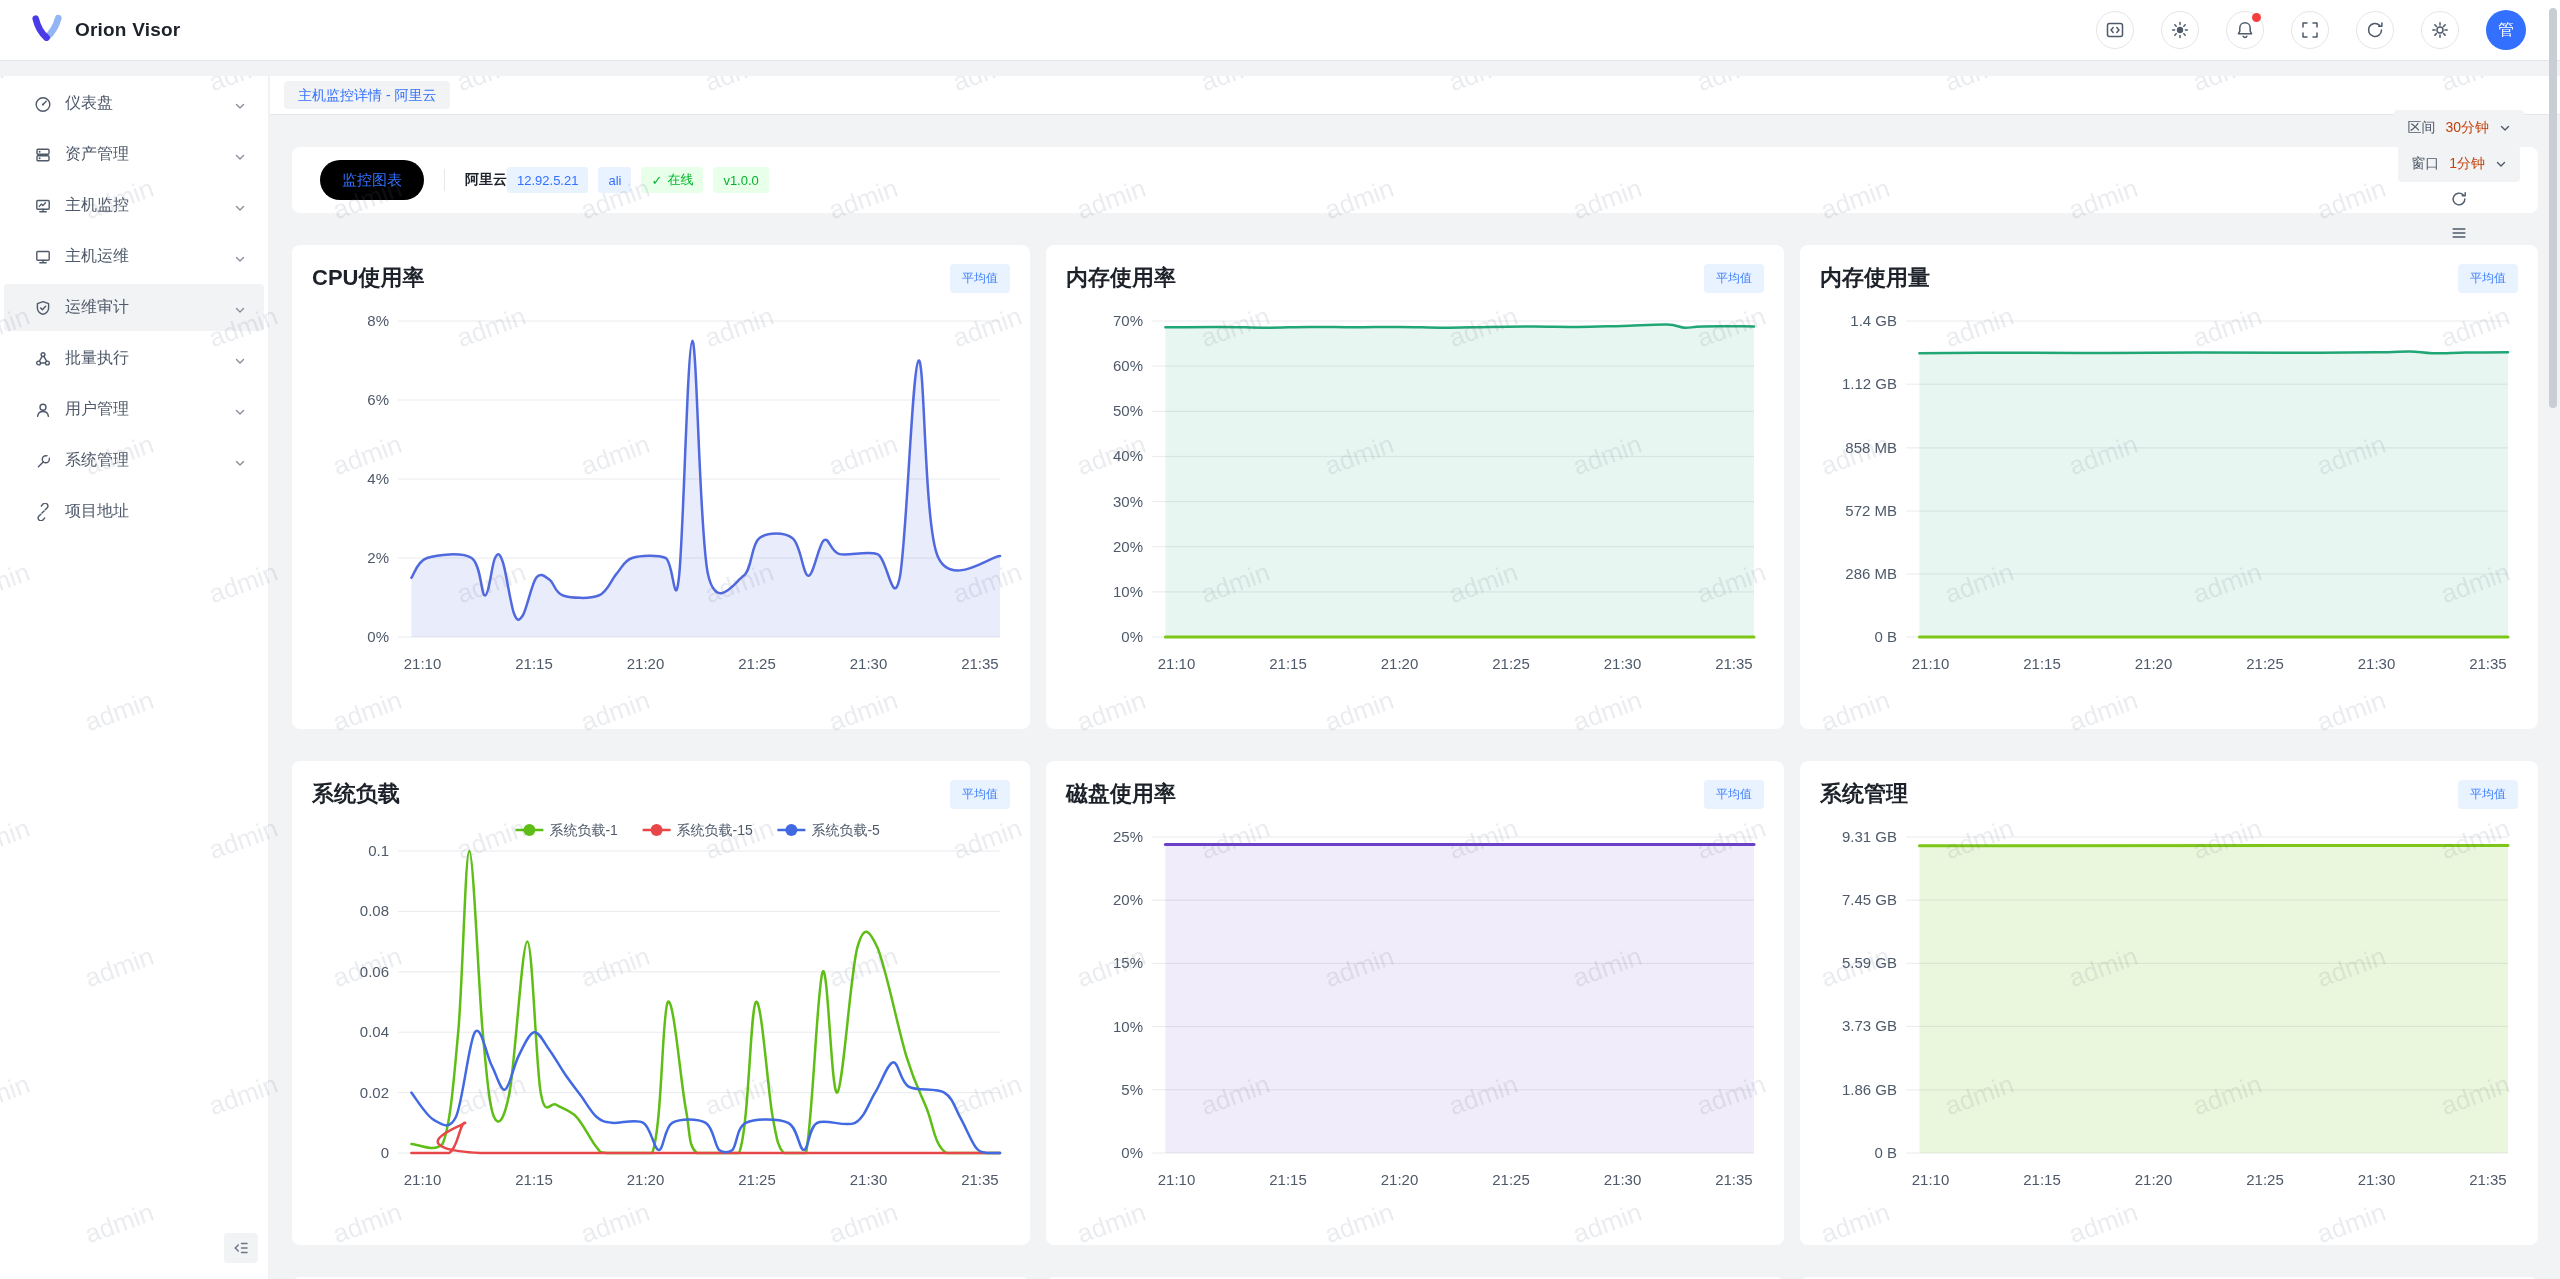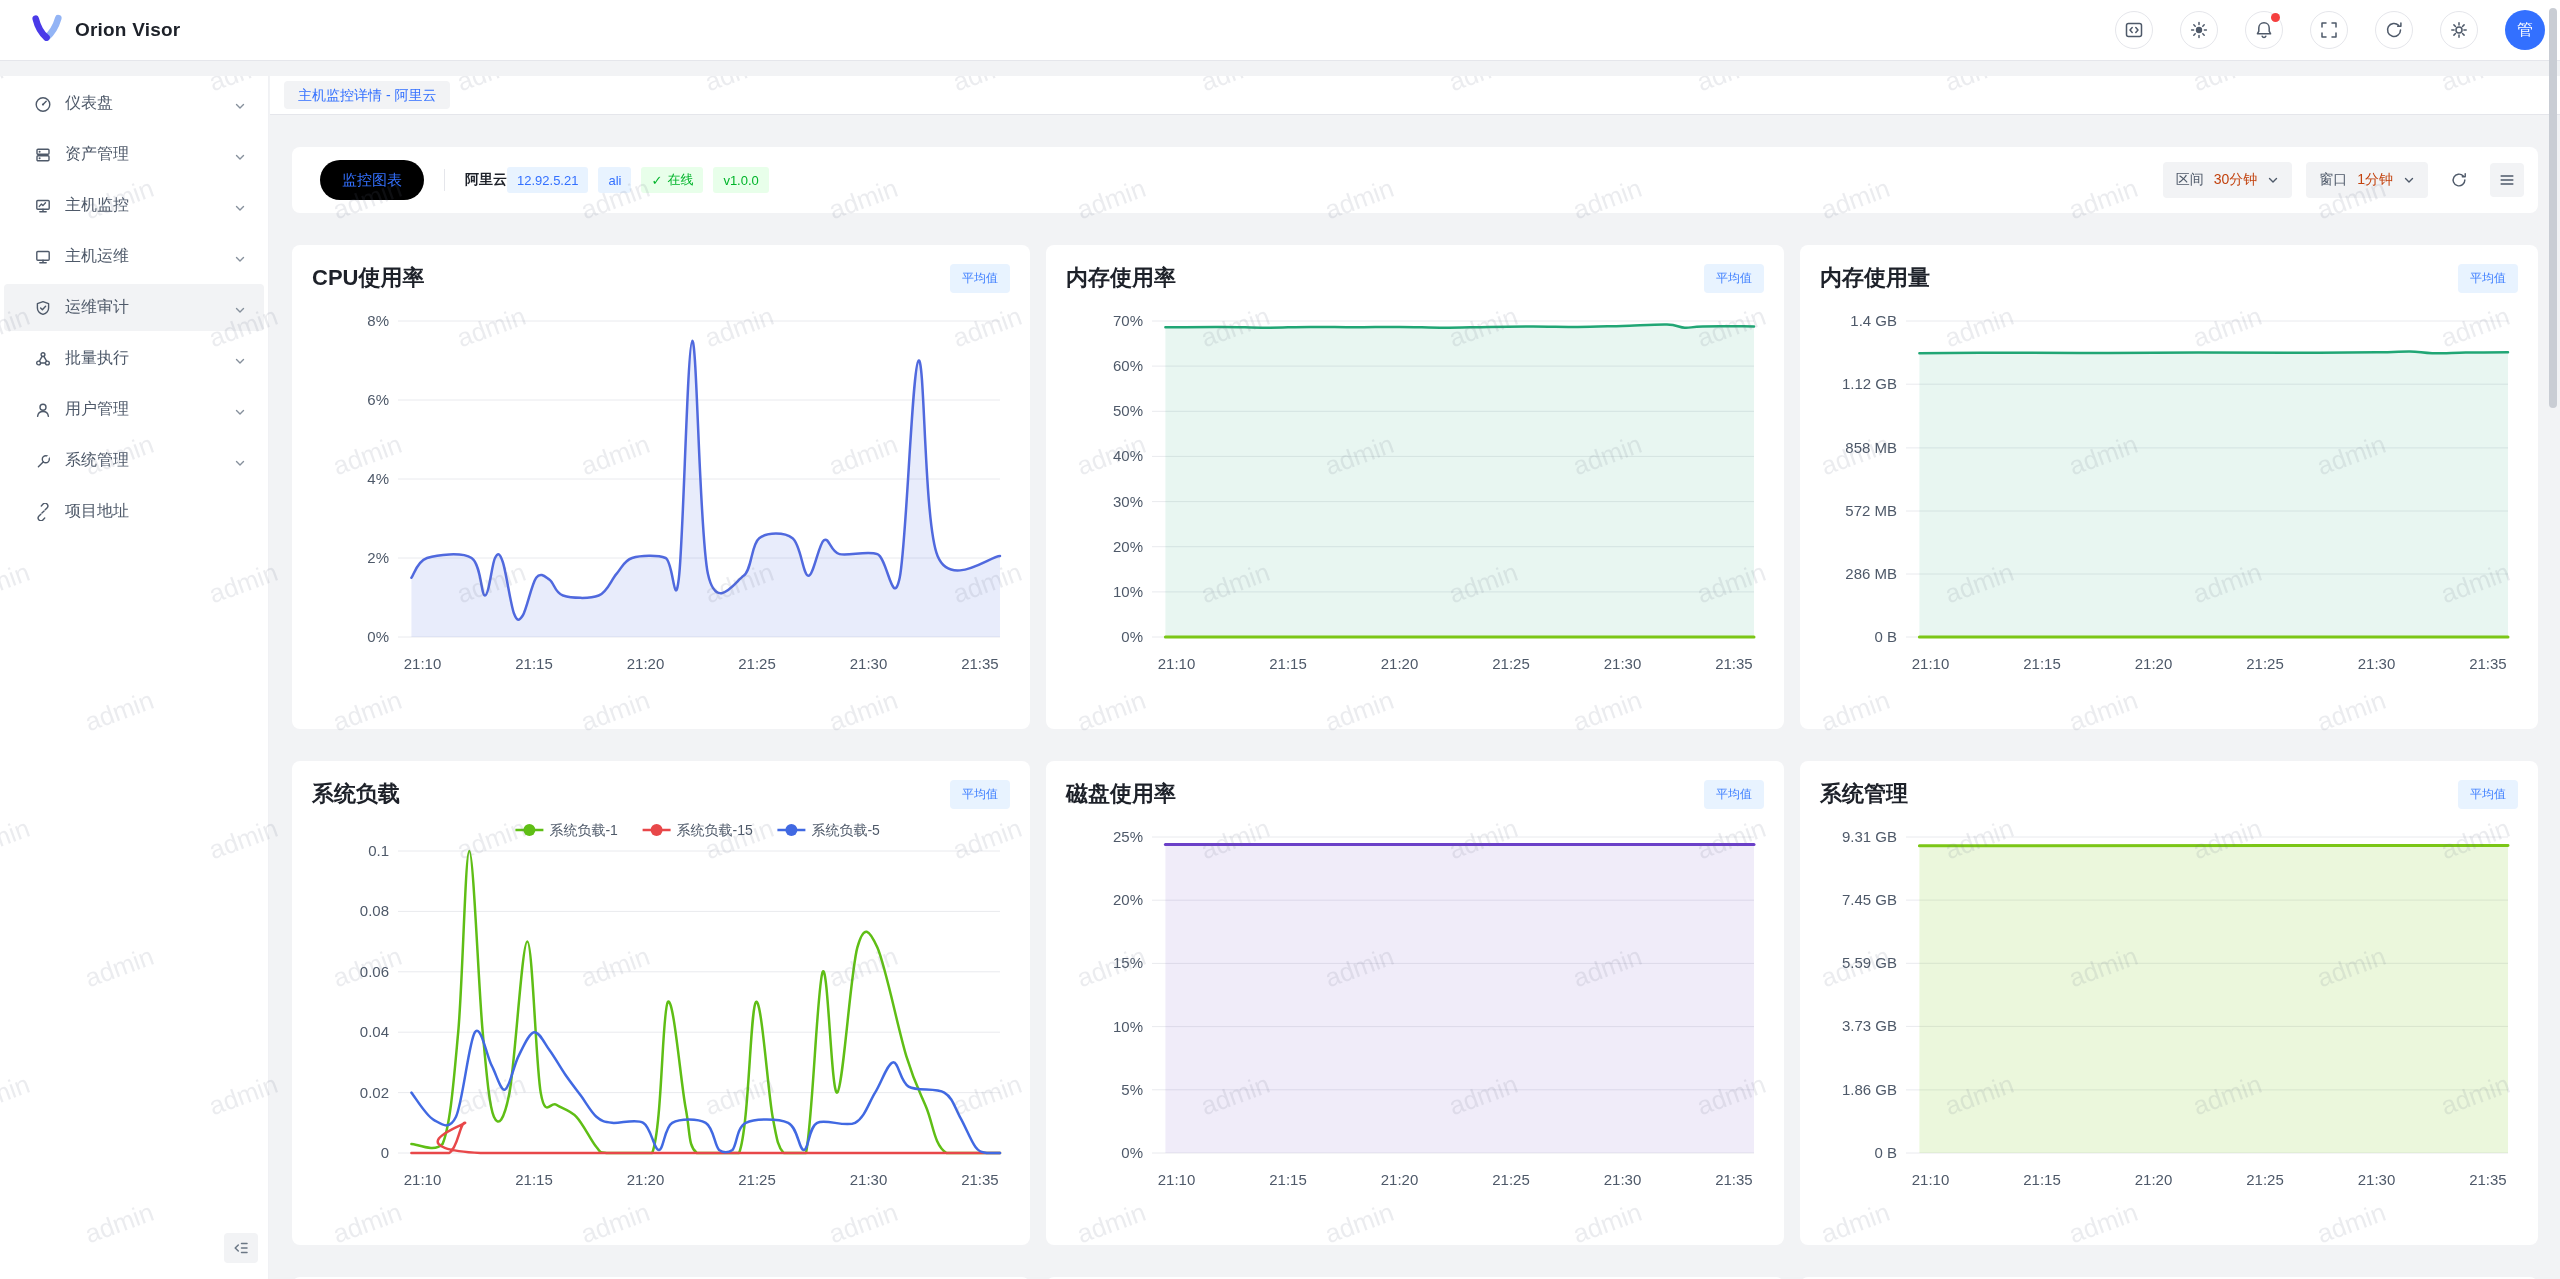--- a/index.html
+++ b/index.html
@@ -2,21 +2,21 @@
 <html><head>
 <meta charset="utf-8">
 <style>
   * { margin:0; padding:0; box-sizing:border-box; }
   html,body { width:2560px; height:1279px; overflow:hidden; }
   body { font-family:"Liberation Sans","DejaVu Sans",sans-serif; background:#F2F3F5; color:#1D2129; position:relative; }
 
   
   .topbar { position:absolute; top:0; left:0; width:100%; height:61px; background:#fff;
             border-bottom:1px solid #E5E6EB; display:flex; align-items:center;
-            padding:0 15px 0 30px; z-index:10; }
+            padding:0 34px 0 30px; z-index:10; }
   .logo { display:flex; align-items:center; gap:11px; }
   .logo-text { font-size:19px; font-weight:600; color:#1D2129; letter-spacing:.2px; }
   .topbar-right { margin-left:auto; display:flex; align-items:center; }
   .icon-btn { width:38px; height:38px; border:1px solid #E5E6EB; border-radius:50%;
               background:#fff; display:flex; align-items:center; justify-content:center;
               margin-left:27px; position:relative; cursor:pointer; }
   .icon-btn svg { width:20px; height:20px; stroke:#4E5969; fill:none;
                   stroke-width:1.5; stroke-linecap:round; stroke-linejoin:round; }
   .red-dot { position:absolute; top:1px; right:2px; width:9px; height:9px;
              border-radius:50%; background:#F53F3F; }
@@ -53,21 +53,21 @@
   .toolbar-card { height:66px; background:#fff; border-radius:8px; display:flex;
                   align-items:center; padding:0 14px 0 28px; margin-bottom:32px; }
   .pill { background:#000000; color:#3370FF; font-size:15px; height:40px; padding:0 22px;
           border-radius:20px; display:flex; align-items:center; cursor:pointer; }
   .vdiv { width:1px; height:22px; background:#E5E6EB; margin:0 20px; }
   .host-name { font-size:14px; font-weight:700; color:#1D2129; }
   .badge { height:26px; padding:0 10px; border-radius:3px; font-size:13px;
            display:flex; align-items:center; gap:5px; margin-right:10px; }
   .badge.blue { background:#E8F3FF; color:#3370FF; }
   .badge.green { background:#E8FFEA; color:#00B42A; }
-  .tb-right { margin-left:auto; display:flex; align-items:center; }
+  .tb-right { margin-left:auto; display:flex; align-items:center;flex-direction:column; }
   .select { background:#F2F3F5; border-radius:4px; height:36px; display:flex; align-items:center;
             padding:0 13px; font-size:14px; color:#4E5969; margin-left:14px; gap:10px; cursor:pointer; }
   .select .val { color:#c2410c; }
   .select svg { width:12px; height:12px; stroke:#4E5969; fill:none; stroke-width:1.4;
                 stroke-linecap:round; stroke-linejoin:round; }
   .tb-iconbtn { width:34px; height:34px; border-radius:4px; display:flex; align-items:center;
                 justify-content:center; margin-left:14px; cursor:pointer; }
   .tb-iconbtn.gray { background:#F2F3F5; }
   .tb-iconbtn svg { width:18px; height:18px; stroke:#4E5969; fill:none; stroke-width:1.6;
                     stroke-linecap:round; stroke-linejoin:round; }

